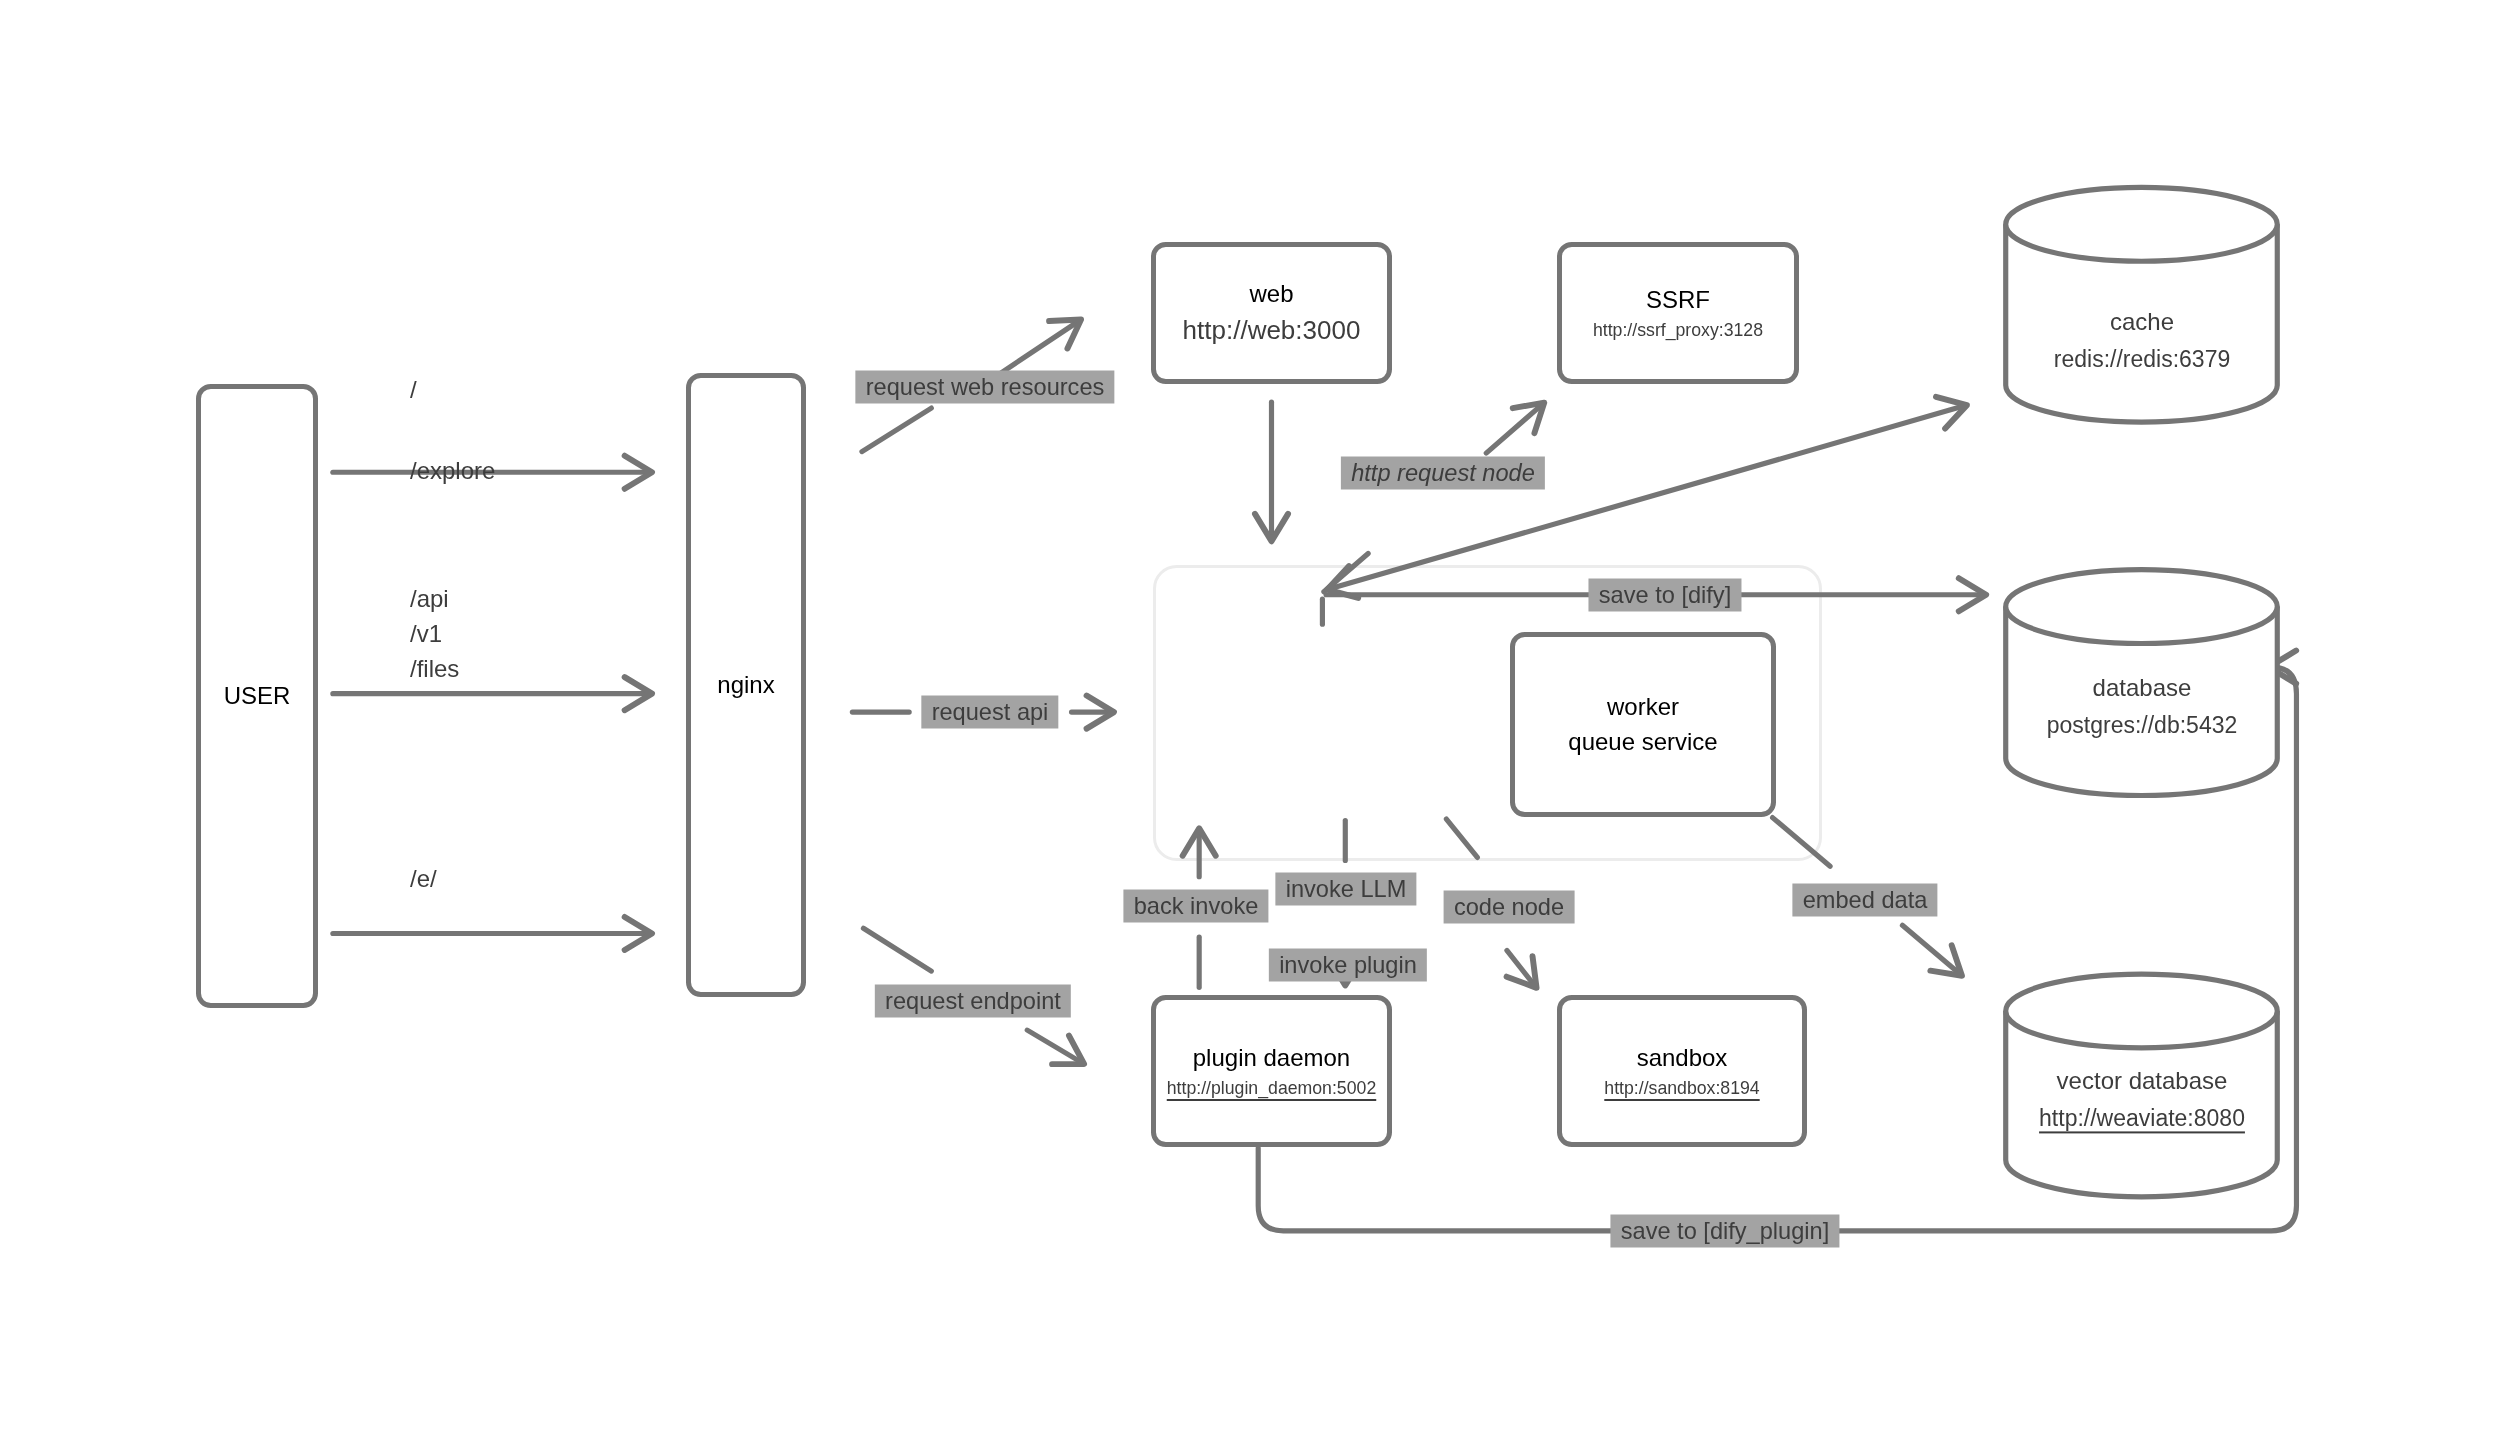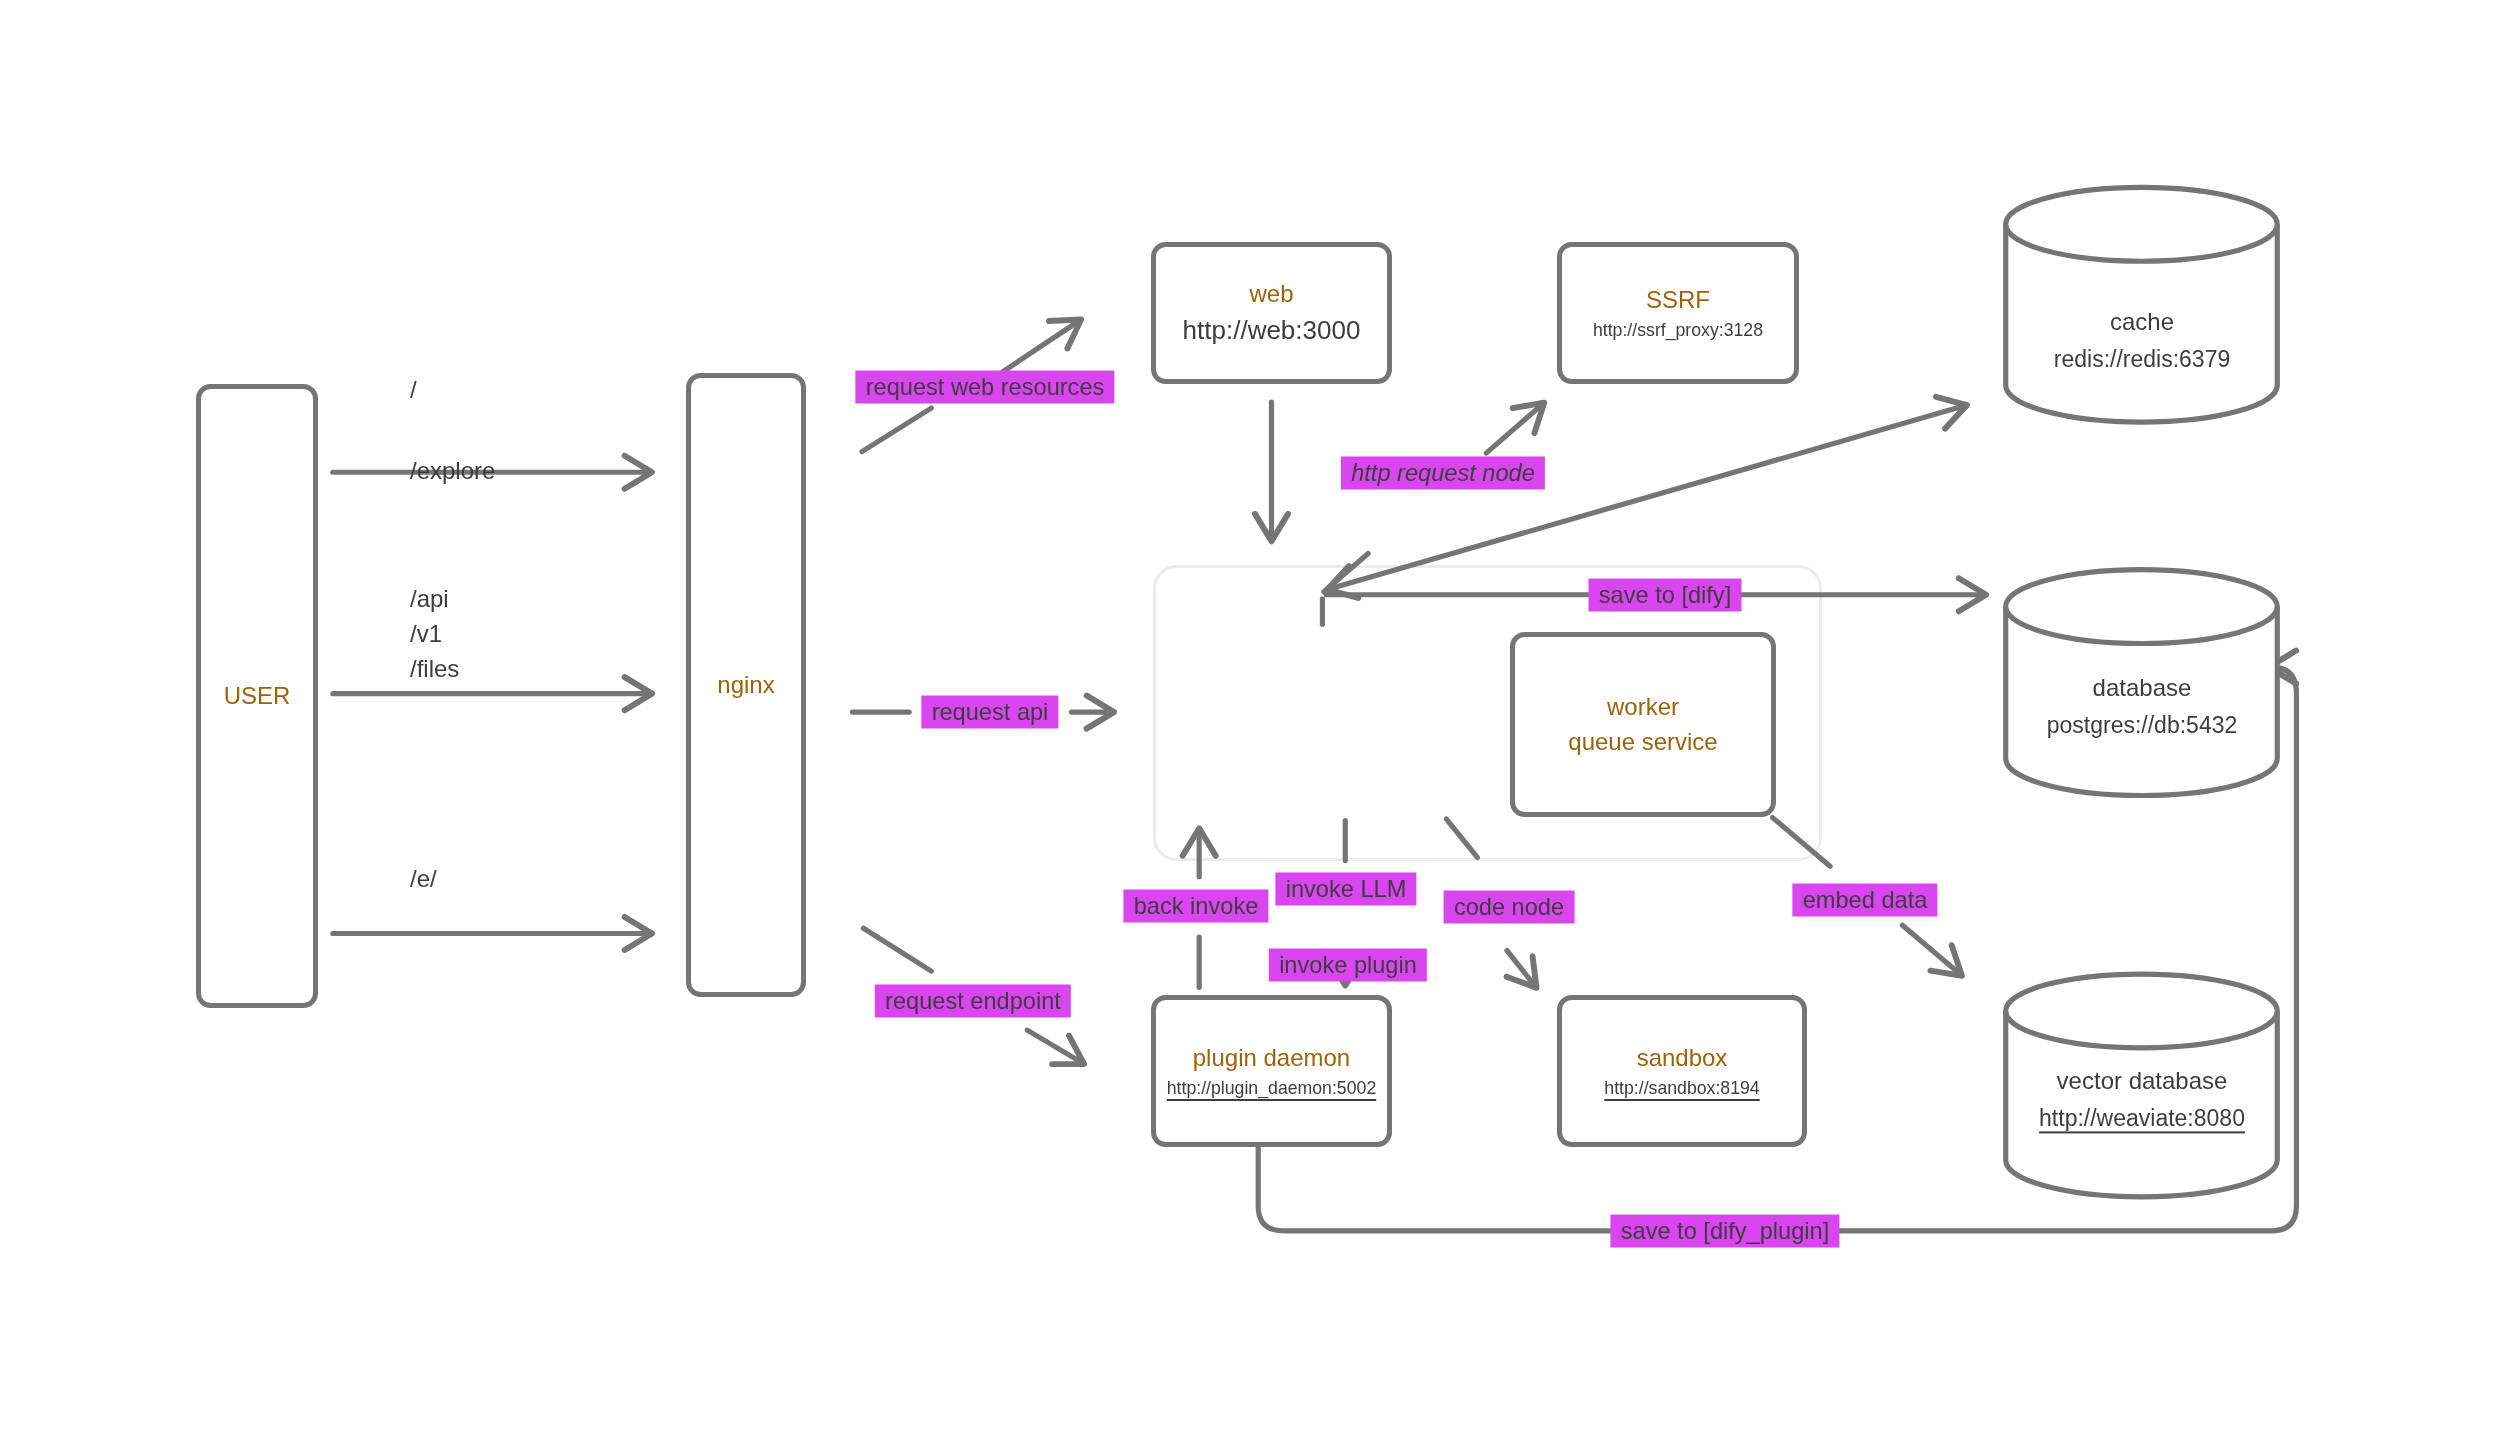--- a/index.html
+++ b/index.html
@@ -16,42 +16,42 @@
     box-sizing:border-box;
     border:5.2px solid #757575;
     border-radius:14.8px;
     background:#ffffff;
     display:flex;flex-direction:column;
     align-items:center;justify-content:center;
     text-align:center;
     line-height:1.45;
     z-index:3;
   }
-  .node .lbl{font-size:24px;color:#a16207;}
+  .node .lbl{font-size:24px;color:#000000;}
   .node .url{font-size:26px;color:#3d3d3d;}
   .node .url.small{font-size:17.7px;}
   .node .url.underline{text-decoration:underline;text-underline-offset:5.2px;text-decoration-thickness:2.2px;}
   .container-box{
     position:absolute;box-sizing:border-box;
     border:3px solid #ececec;border-radius:23.6px;background:#ffffff;z-index:1;
   }
   .cyl-text{
     position:absolute;z-index:3;
     display:flex;flex-direction:column;align-items:center;justify-content:center;
     text-align:center;line-height:1.6;
     transform:translate(-50%,-50%);
     white-space:nowrap;
   }
   .cyl-text .lbl{font-size:24px;}
   .cyl-text .url{font-size:23px;}
   .cyl-text .url.underline{text-decoration:underline;text-underline-offset:5.2px;text-decoration-thickness:2.2px;}
   .edge-label{
     position:absolute;z-index:4;
     transform:translate(-50%,-50%);
-    background:#d946ef;
+    background:#a3a3a3;
     padding:3px 10.3px;
     font-size:23.6px;color:#3d3d3d;
     white-space:nowrap;
   }
   .path-label{
     position:absolute;z-index:4;
     font-size:24px;color:#3d3d3d;white-space:nowrap;
   }
   svg.wires{position:absolute;left:0;top:0;z-index:2;}
 </style>

